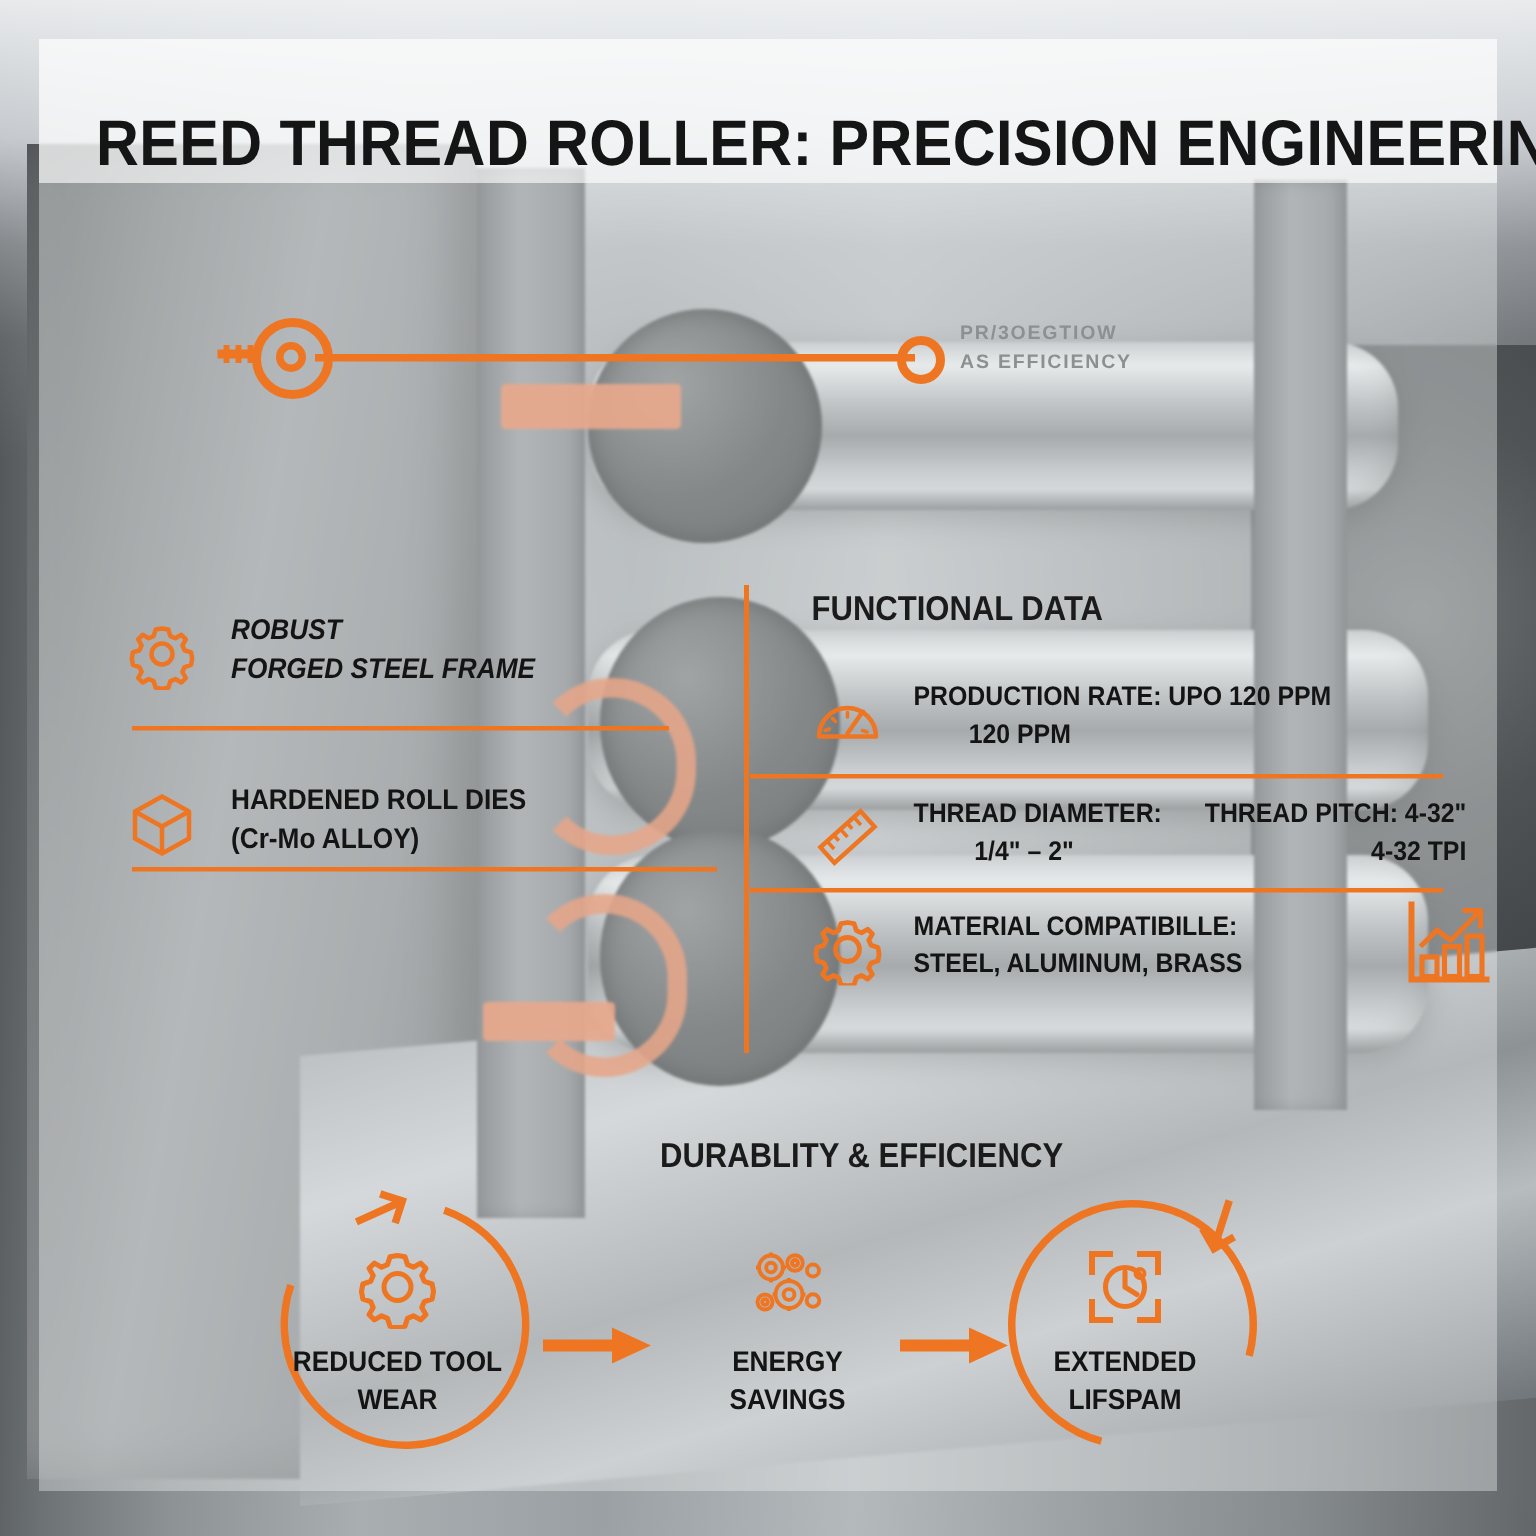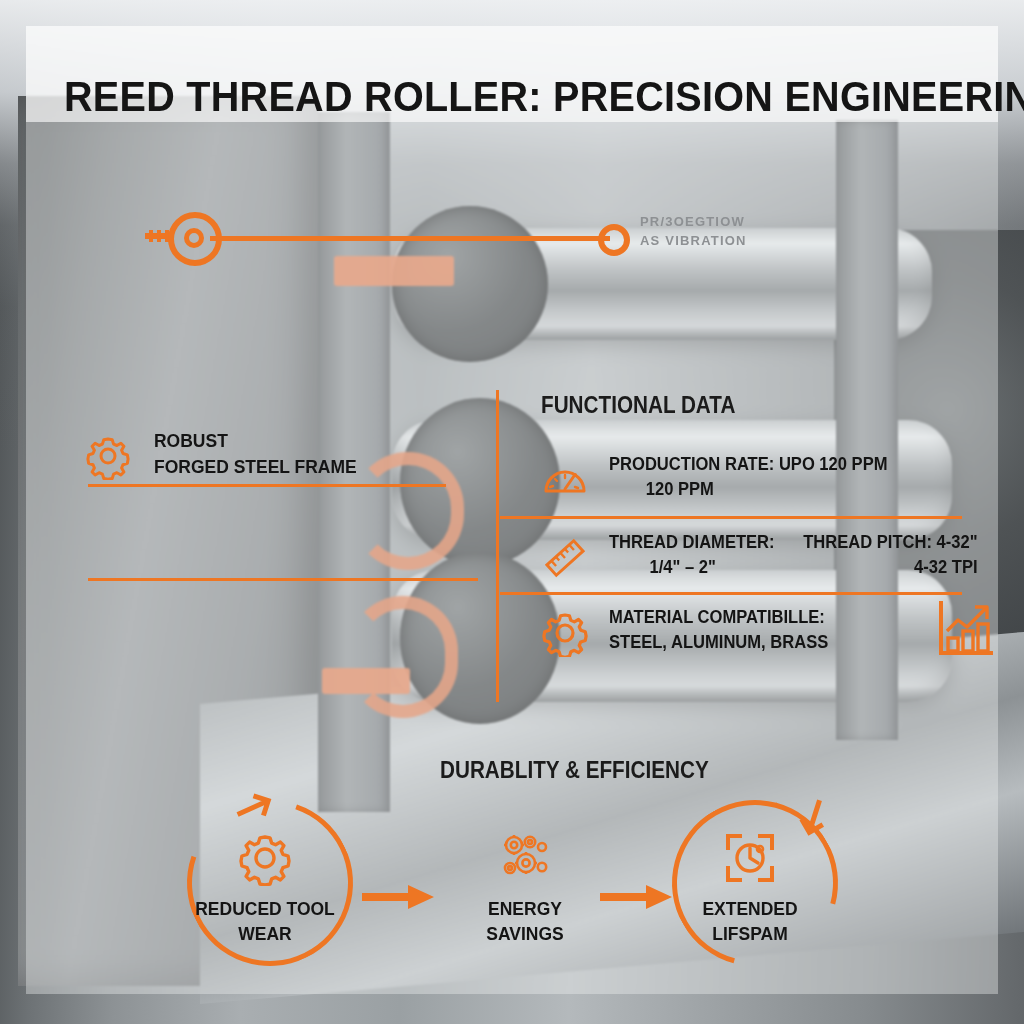--- a/index.html
+++ b/index.html
@@ -192,21 +192,21 @@
     position: absolute;
     left: 70px; top: -4px;
     font-size: 19px;
     font-weight: 700;
     color: #141414;
     line-height: 26px;
     transform: scaleX(0.92);
     transform-origin: left top;
     white-space: nowrap;
   }
-  #feat-1 { top: 432px; }
+  #feat-1 { top: 412px; font-style: italic; }
   #feat-2 { top: 525px; }
   #feat-3 { top: 600px; }
 
   .hsep {
     position: absolute;
     height: 3px;
     background: #ee7623;
   }
   #hsep-1 { left: 88px; top: 484px; width: 358px; }
   #hsep-2 { left: 88px; top: 578px; width: 390px; }
@@ -348,38 +348,51 @@
     <svg viewBox="0 0 34 16" width="34" height="16" aria-hidden="true">
       <path d="M1 5 L5 5 L5 2 L9 2 L9 5 L13 5 L13 2 L17 2 L17 5 L21 5 L21 2 L25 2 L25 5 L29 5 L29 11 L25 11 L25 14 L21 14 L21 11 L17 11 L17 14 L13 14 L13 11 L9 11 L9 14 L5 14 L5 11 L1 11 Z" fill="currentColor"></path>
     </svg>
   </div>
   <div class="callout-ring ring-big"></div>
   <div class="callout-ring ring-dot"></div>
   <div class="callout-line"></div>
   <div class="callout-ring ring-end"></div>
   <div class="callout-text">
     <div>PR/3OEGTIOW</div>
-    <div>AS VIBRATION</div>
+    <div>AS EFFICIENCY</div>
   </div>
 
   <div class="feature" id="feat-1">
     <span class="ficon">
       <svg viewBox="0 0 48 48" width="48" height="48" aria-hidden="true">
         <path d="M24 7 l4.2 .7 1.4 4.4 3.3 1.4 4-2.3 3 3 -2.3 4 1.4 3.3 4.4 1.4 .7 4.2 -.7 4.2 -4.4 1.4 -1.4 3.3 2.3 4 -3 3 -4-2.3 -3.3 1.4 -1.4 4.4 -4.2 .7 -4.2-.7 -1.4-4.4 -3.3-1.4 -4 2.3 -3-3 2.3-4 -1.4-3.3 -4.4-1.4 -.7-4.2 .7-4.2 4.4-1.4 1.4-3.3 -2.3-4 3-3 4 2.3 3.3-1.4 1.4-4.4 Z" fill="none" stroke="currentColor" stroke-width="3" stroke-linejoin="round"></path>
         <circle cx="24" cy="24" r="7" fill="none" stroke="currentColor" stroke-width="3"></circle>
       </svg>
     </span>
     <span class="ftext">
       <span>ROBUST</span><br>
       <span>FORGED STEEL FRAME</span>
     </span>
   </div>
 
   <div class="hsep" id="hsep-1"></div>
 
+  <div class="feature" id="feat-2">
+    <span class="ficon">
+      <svg viewBox="0 0 48 48" width="48" height="48" aria-hidden="true">
+        <path d="M24 6 L42 16 L42 34 L24 44 L6 34 L6 16 Z" fill="none" stroke="currentColor" stroke-width="3" stroke-linejoin="round"></path>
+        <path d="M6 16 L24 26 L42 16" fill="none" stroke="currentColor" stroke-width="3" stroke-linejoin="round"></path>
+        <path d="M24 26 L24 44" fill="none" stroke="currentColor" stroke-width="3"></path>
+      </svg>
+    </span>
+    <span class="ftext">
+      <span>HARDENED ROLL DIES</span><br>
+      <span>(Cr-Mo ALLOY)</span>
+    </span>
+  </div>
 
   <div class="hsep" id="hsep-2"></div>
 
 
   <div class="vline"></div>
   <div class="section-head" id="func-head">FUNCTIONAL DATA</div>
 
   <div class="data-row" id="row-1">
     <span class="dicon">
       <svg viewBox="0 0 48 48" width="48" height="48" aria-hidden="true">

